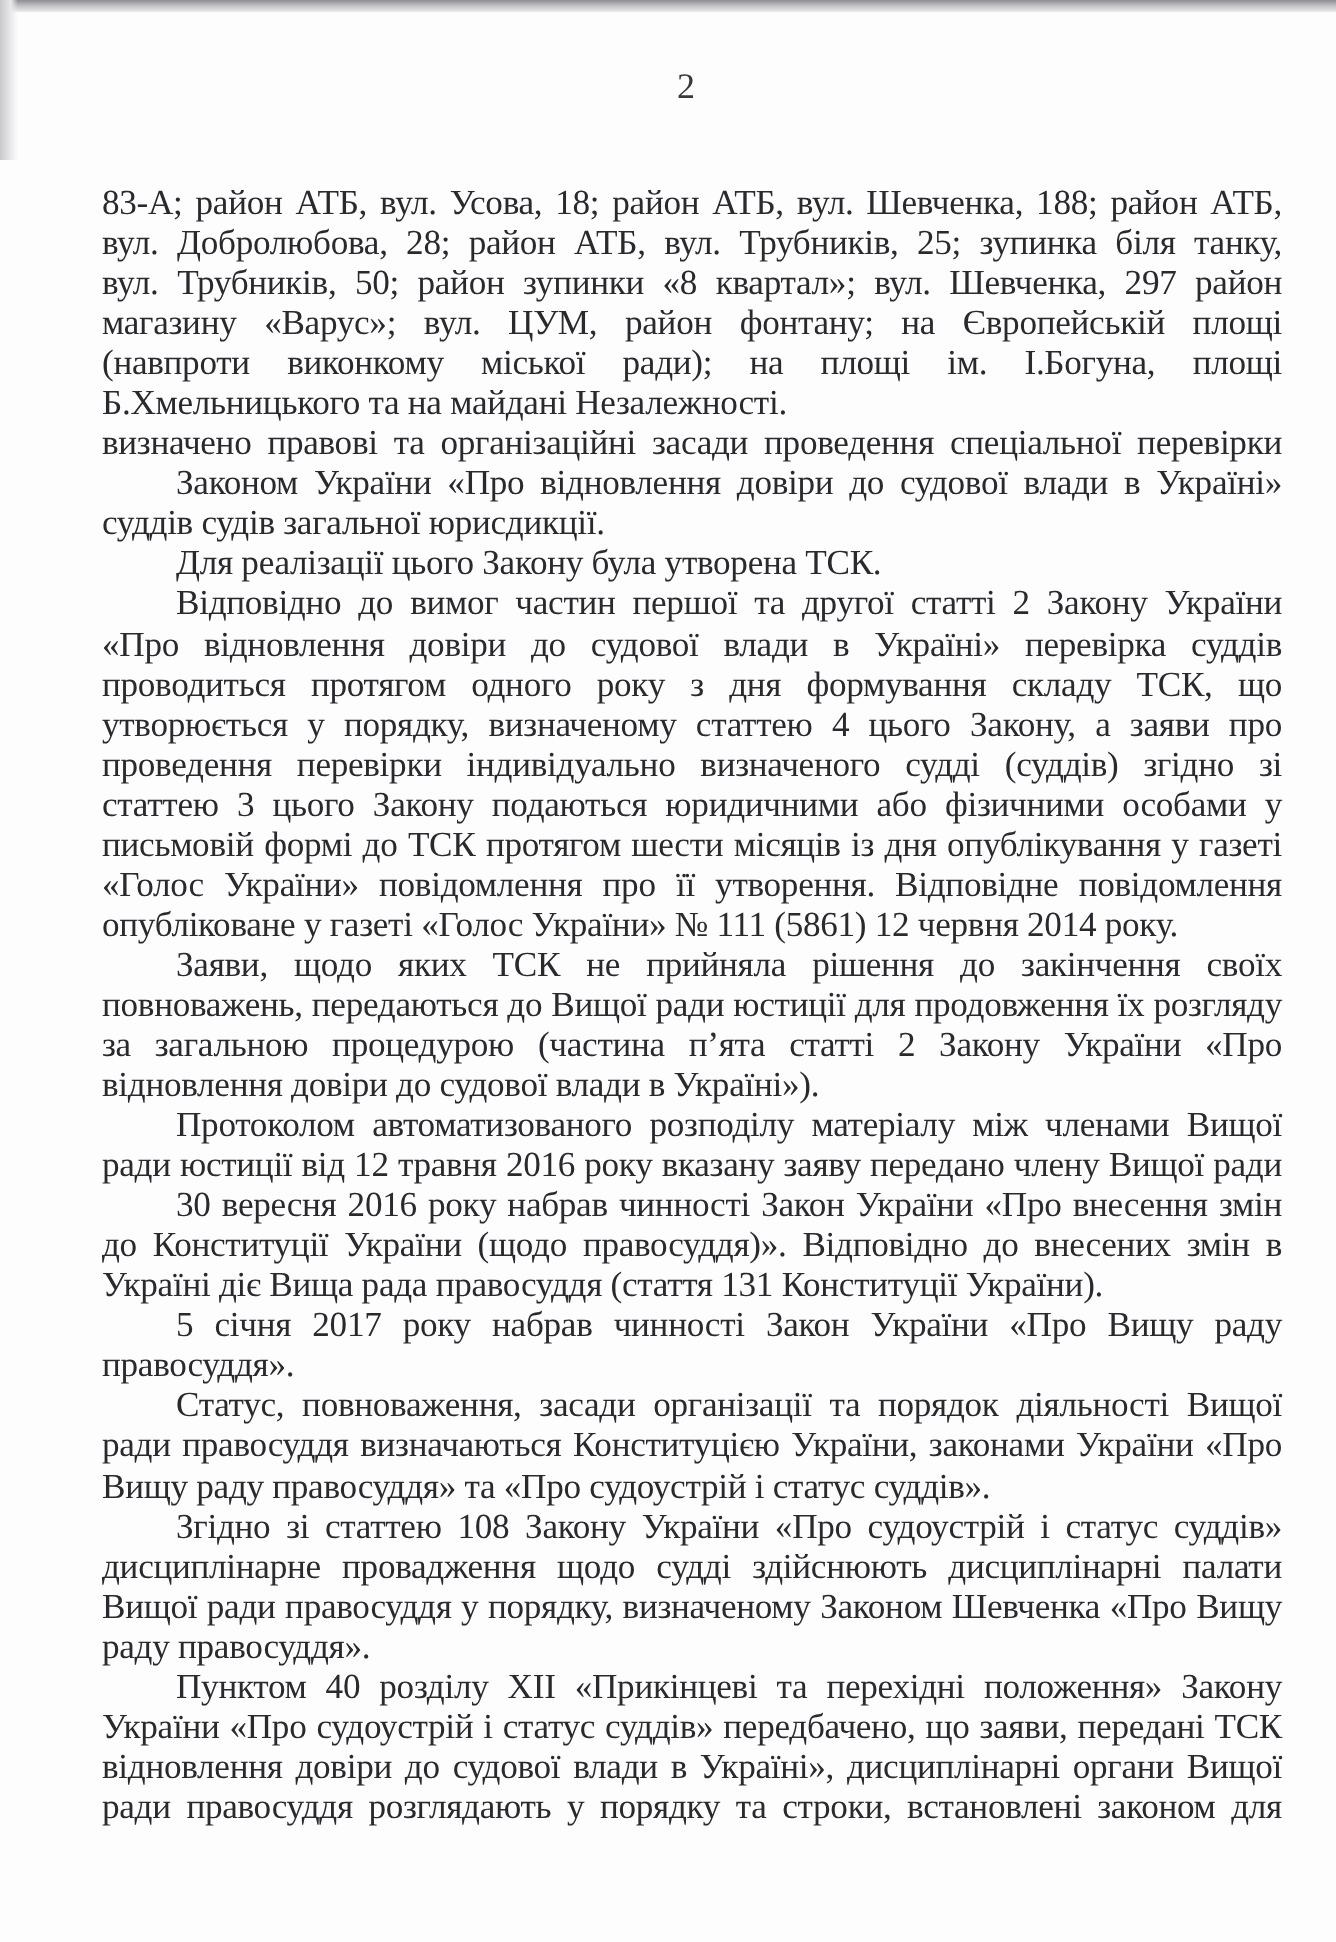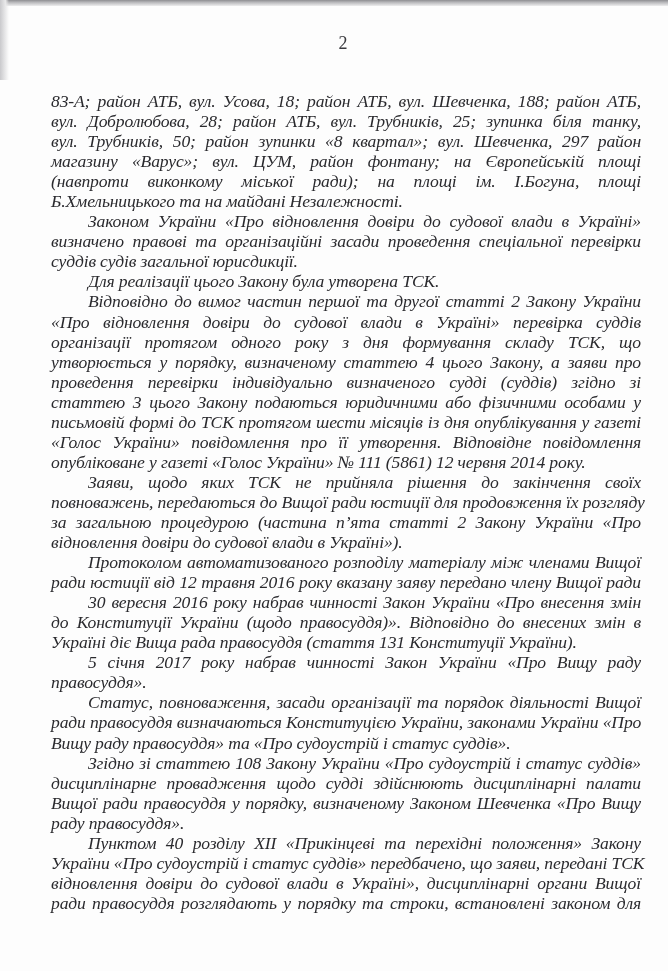--- a/index.html
+++ b/index.html
@@ -23,21 +23,20 @@
     padding-left: 18px; box-sizing: border-box;
   }
   .doc-body {
     position: absolute; left: 51px; top: 91px; width: 590px;
     font-size: 17.6px; line-height: 20.05px;
   }
   .line {
     display: block; white-space: nowrap; height: 20.05px;
     text-align: justify; text-align-last: justify;
     letter-spacing: -0.15px;
-    font-style: italic;
   }
   .line.last { text-align-last: left; }
   .line.indent { padding-left: 37px; }
 </style>
 </head>
 <body>
 
 <div class="scan-shadow-top"></div>
 <div class="scan-shadow-left"></div>
 
@@ -46,31 +45,31 @@
 <div class="doc-body" id="doc-body">
     <div class="paragraph">
       <span class="line">83-А; район АТБ, вул. Усова, 18; район АТБ, вул. Шевченка, 188; район АТБ,</span>
       <span class="line">вул. Добролюбова, 28; район АТБ, вул. Трубників, 25; зупинка біля танку,</span>
       <span class="line">вул. Трубників, 50; район зупинки «8 квартал»; вул. Шевченка, 297 район</span>
       <span class="line">магазину «Варус»; вул. ЦУМ, район фонтану; на Європейській площі</span>
       <span class="line">(навпроти виконкому міської ради); на площі ім. І.Богуна, площі</span>
       <span class="line last">Б.Хмельницького та на майдані Незалежності.</span>
     </div>
     <div class="paragraph">
+      <span class="line">визначено правові та організаційні засади проведення спеціальної перевірки</span>
       <span class="line indent">Законом України «Про відновлення довіри до судової влади в Україні»</span>
-      <span class="line">визначено правові та організаційні засади проведення спеціальної перевірки</span>
       <span class="line last">суддів судів загальної юрисдикції.</span>
     </div>
     <div class="paragraph">
       <span class="line indent last">Для реалізації цього Закону була утворена ТСК.</span>
     </div>
     <div class="paragraph">
       <span class="line indent">Відповідно до вимог частин першої та другої статті 2 Закону України</span>
       <span class="line">«Про відновлення довіри до судової влади в Україні» перевірка суддів</span>
-      <span class="line">організації протягом одного року з дня формування складу ТСК, що</span>
+      <span class="line">проводиться протягом одного року з дня формування складу ТСК, що</span>
       <span class="line">утворюється у порядку, визначеному статтею 4 цього Закону, а заяви про</span>
       <span class="line">проведення перевірки індивідуально визначеного судді (суддів) згідно зі</span>
       <span class="line">статтею 3 цього Закону подаються юридичними або фізичними особами у</span>
       <span class="line">письмовій формі до ТСК протягом шести місяців із дня опублікування у газеті</span>
       <span class="line">«Голос України» повідомлення про її утворення. Відповідне повідомлення</span>
       <span class="line last">опубліковане у газеті «Голос України» № 111 (5861) 12 червня 2014 року.</span>
     </div>
     <div class="paragraph">
       <span class="line indent">Заяви, щодо яких ТСК не прийняла рішення до закінчення своїх</span>
       <span class="line">повноважень, передаються до Вищої ради юстиції для продовження їх розгляду</span>

